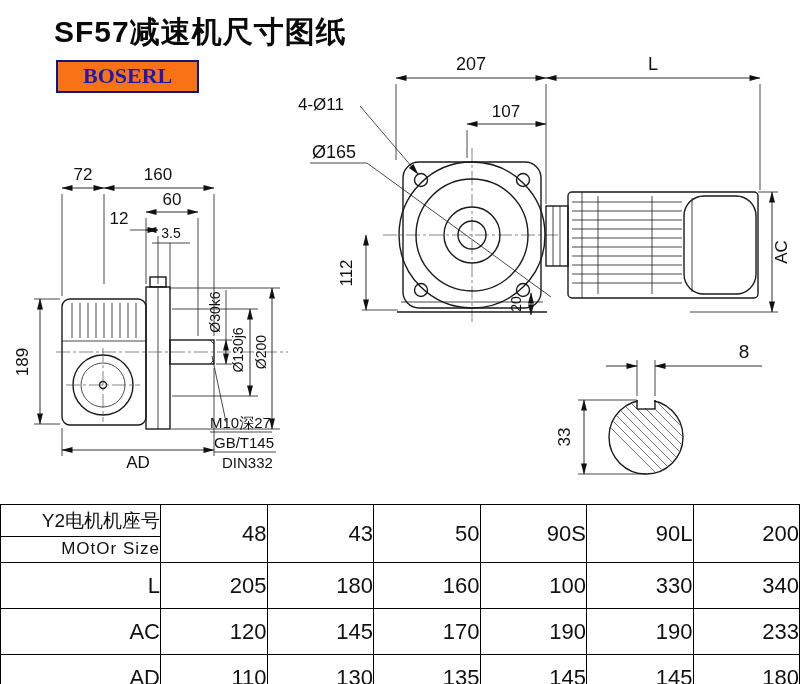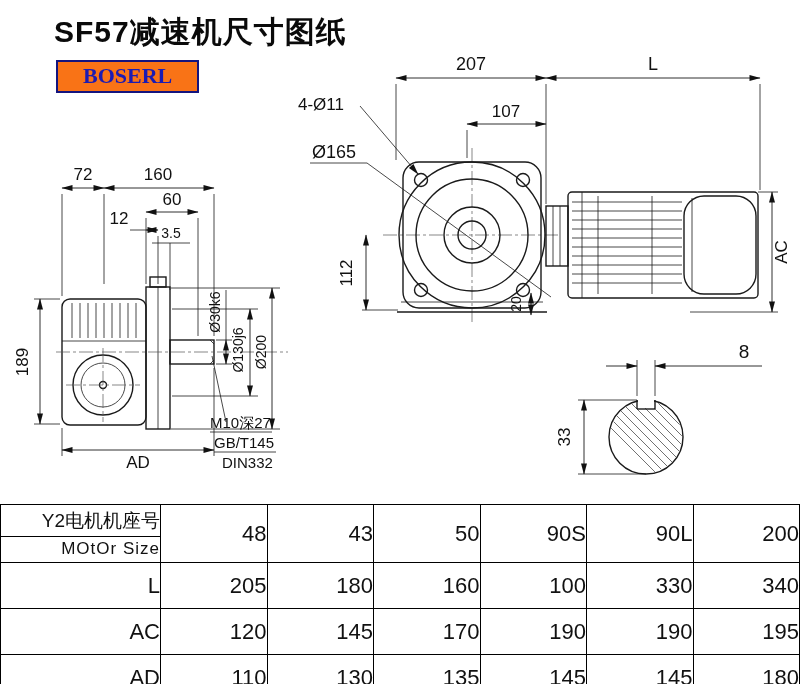--- a/index.html
+++ b/index.html
@@ -266,21 +266,21 @@
       <td>330</td>
       <td>340</td>
     </tr>
     <tr>
       <td>AC</td>
       <td>120</td>
       <td>145</td>
       <td>170</td>
       <td>190</td>
       <td>190</td>
-      <td>195</td>
+      <td>233</td>
     </tr>
     <tr>
       <td>AD</td>
       <td>110</td>
       <td>130</td>
       <td>135</td>
       <td>145</td>
       <td>145</td>
       <td>180</td>
     </tr>

